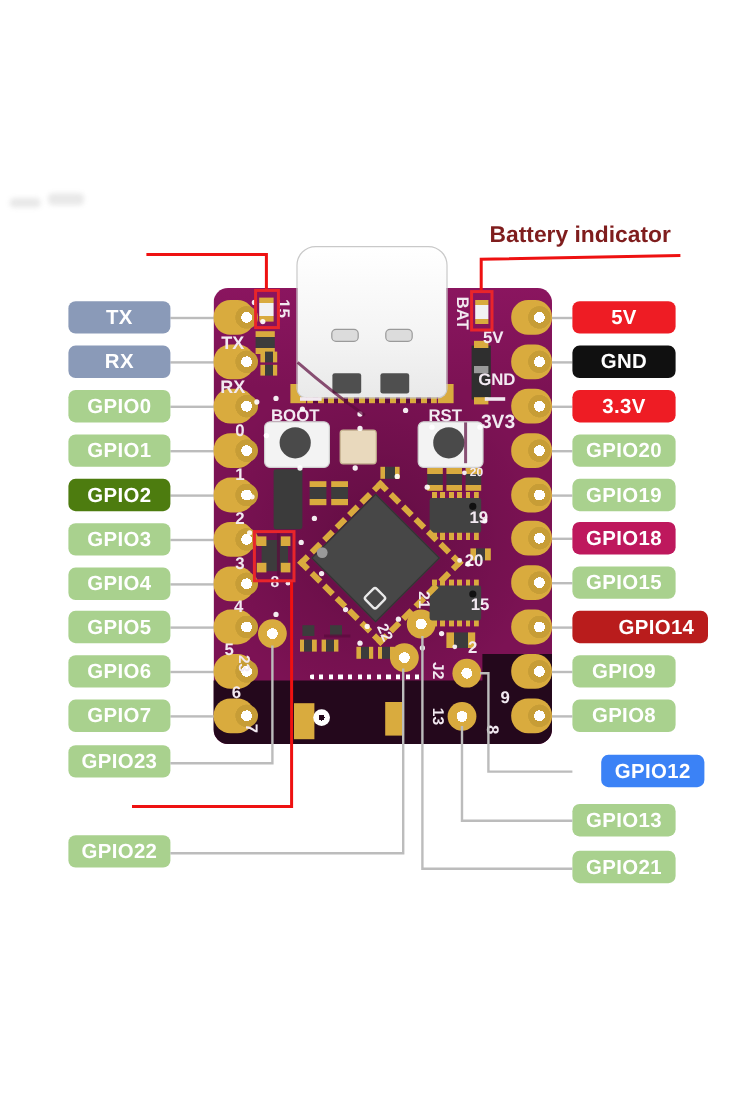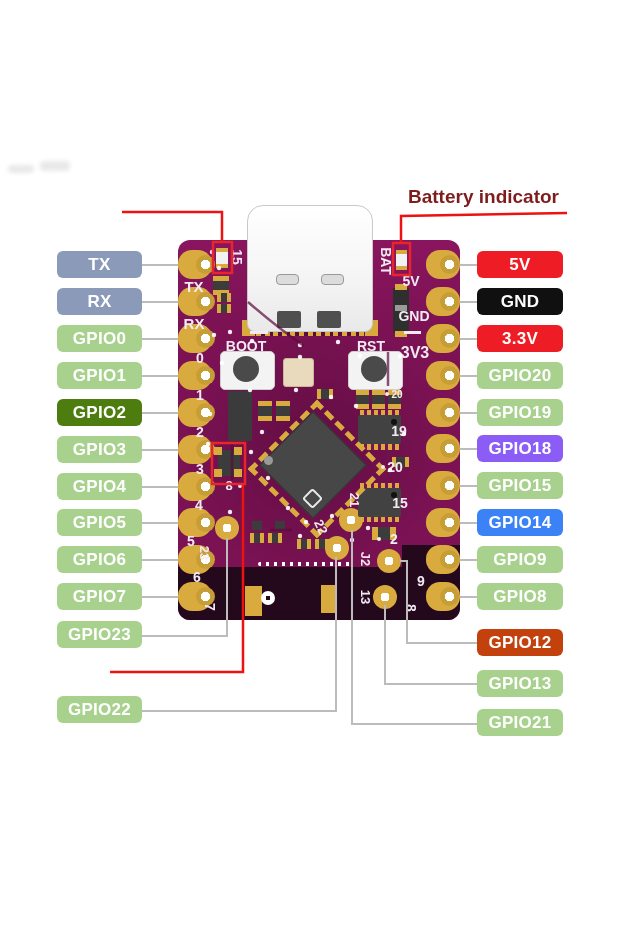--- a/index.html
+++ b/index.html
@@ -163,42 +163,42 @@
       <div class="pin-label" style="left: 477px; top: 362px; width: 86px; background: rgb(169, 209, 142);">GPIO20</div>
       <div class="conn" style="left: 438px; top: 412px; width: 39px;"></div>
       <div class="pad" style="left: 426px; top: 398px;">
         <div class="hole" style="left: 14px;"></div>
       </div>
       <div class="pin-label" style="left: 477px; top: 399px; width: 86px; background: rgb(169, 209, 142);">GPIO19</div>
       <div class="conn" style="left: 438px; top: 448px; width: 39px;"></div>
       <div class="pad" style="left: 426px; top: 434px;">
         <div class="hole" style="left: 14px;"></div>
       </div>
-      <div class="pin-label" style="left: 477px; top: 435px; width: 86px; background: #8b5cf6; text-align: center;">GPIO18</div>
+      <div class="pin-label" style="left: 477px; top: 435px; width: 86px; background: #be185d; text-align: center;">GPIO18</div>
       <div class="conn" style="left: 438px; top: 485px; width: 39px;"></div>
       <div class="pad" style="left: 426px; top: 471px;">
         <div class="hole" style="left: 14px;"></div>
       </div>
       <div class="pin-label" style="left: 477px; top: 472px; width: 86px; background: rgb(169, 209, 142);">GPIO15</div>
       <div class="conn" style="left: 438px; top: 522px; width: 39px;"></div>
       <div class="pad" style="left: 426px; top: 508px;">
         <div class="hole" style="left: 14px;"></div>
       </div>
-      <div class="pin-label" style="left: 477px; top: 509px; width: 86px; background: #3b82f6;">GPIO14</div>
+      <div class="pin-label" style="left: 477px; top: 509px; width: 86px; background: #b91c1c; padding-left: 27px;">GPIO14</div>
       <div class="conn" style="left: 438px; top: 559px; width: 39px;"></div>
       <div class="pad" style="left: 426px; top: 545px;">
         <div class="hole" style="left: 14px;"></div>
       </div>
       <div class="pin-label" style="left: 477px; top: 546px; width: 86px; background: rgb(169, 209, 142);">GPIO9</div>
       <div class="conn" style="left: 438px; top: 596px; width: 39px;"></div>
       <div class="pad" style="left: 426px; top: 582px;">
         <div class="hole" style="left: 14px;"></div>
       </div>
       <div class="pin-label" style="left: 477px; top: 583px; width: 86px; background: rgb(169, 209, 142);">GPIO8</div>
-      <div class="pin-label" style="left: 477px; top: 629px; width: 86px; background: #c2410c;">GPIO12</div>
+      <div class="pin-label" style="left: 501px; top: 629px; width: 86px; background: #3b82f6;">GPIO12</div>
       <div class="pin-label" style="left: 477px; top: 670px; width: 86px; background: rgb(169, 209, 142);">GPIO13</div>
       <div class="pin-label" style="left: 477px; top: 709px; width: 86px; background: rgb(169, 209, 142);">GPIO21</div>
     </div>
 
   <div class="ipad" style="left:215px;top:516px;"></div>
   <div class="ipad" style="left:325px;top:536px;"></div>
   <div class="ipad" style="left:339px;top:508px;"></div>
   <div class="ipad" style="left:377px;top:549px;"></div>
   <div class="ipad" style="left:373px;top:585px;"></div>
 

